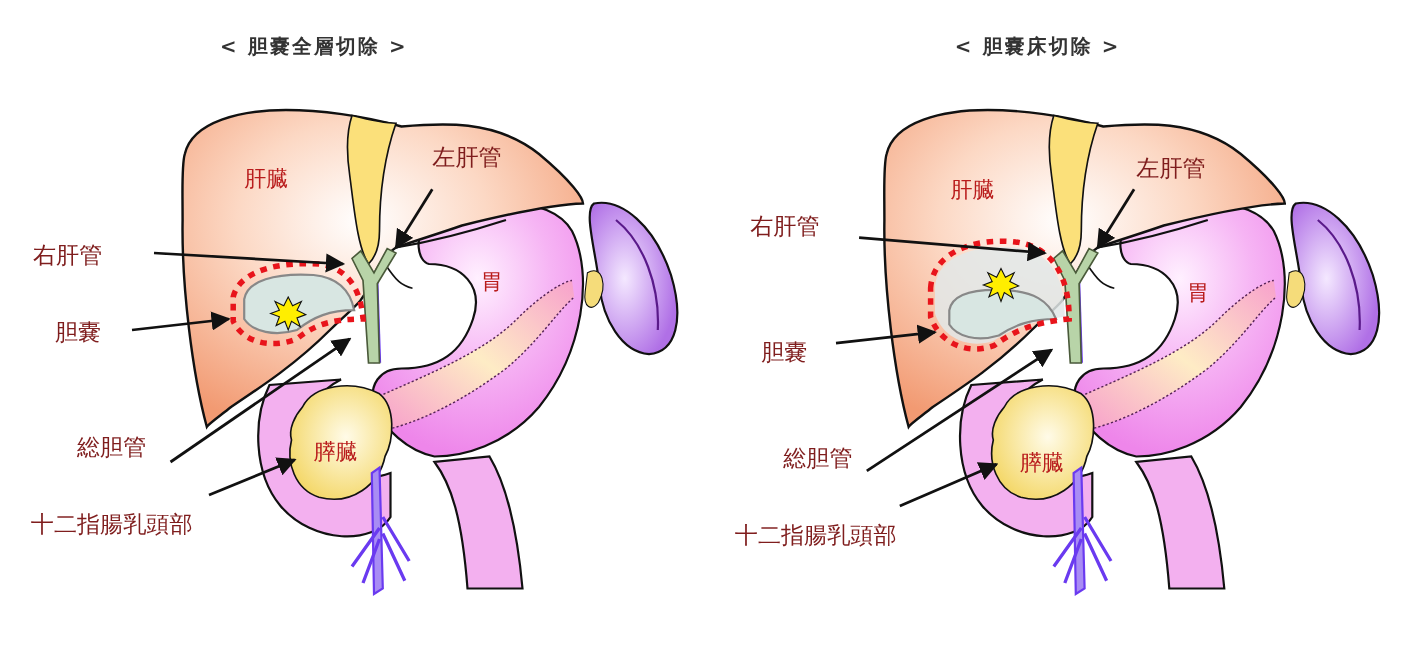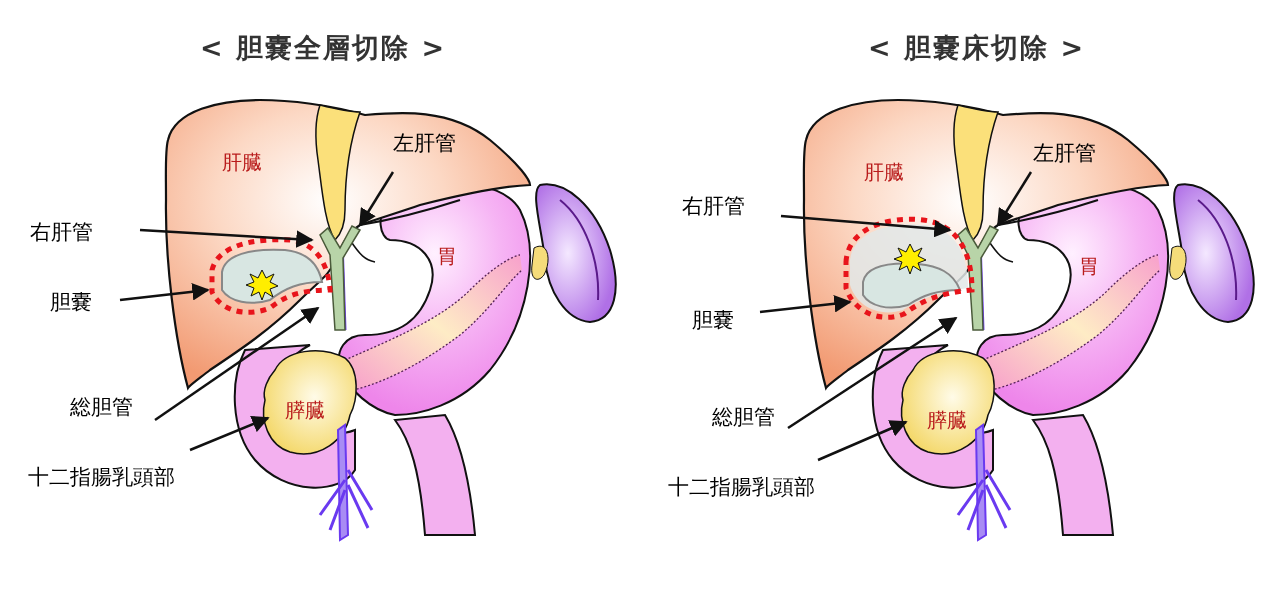--- a/index.html
+++ b/index.html
@@ -1,27 +1,27 @@
 <!DOCTYPE html>
 <html><head>
 <meta charset="utf-8">
 <style>
   html, body { margin: 0; padding: 0; background: #ffffff; }
   body { width: 1288px; height: 592px; position: relative; overflow: hidden;
          font-family: "DejaVu Sans", "Liberation Sans", sans-serif; }
   .panel { position: absolute; top: 0; width: 644px; height: 592px; }
   .panel.left { left: 0; }
   .panel.right { left: 644px; }
-  .panel-title { position: absolute; top: 30px; font-size: 27px; font-weight: bold;
+  .panel-title { position: absolute; top: 30px; font-size: 18px; font-weight: bold;
                  color: #333333; letter-spacing: 2px; white-space: nowrap; }
   .panel.left .panel-title { left: 200px; }
   .panel.right .panel-title { left: 224px; }
   svg.art { position: absolute; left: 0; top: 0; width: 644px; height: 592px; }
   .label { position: absolute; font-size: 21px; white-space: nowrap; line-height: 1; }
-  .label.red { color: #000000; }
+  .label.red { color: #7f1d1d; }
   .label.black { color: #b91c1c; font-size: 20px; }
 </style>
 </head>
 <body>
 
 <div class="panel left">
   <div class="panel-title">&lt; 胆嚢全層切除 &gt;</div>
 
   <svg class="art" viewBox="0 0 644 592">
     <defs>

